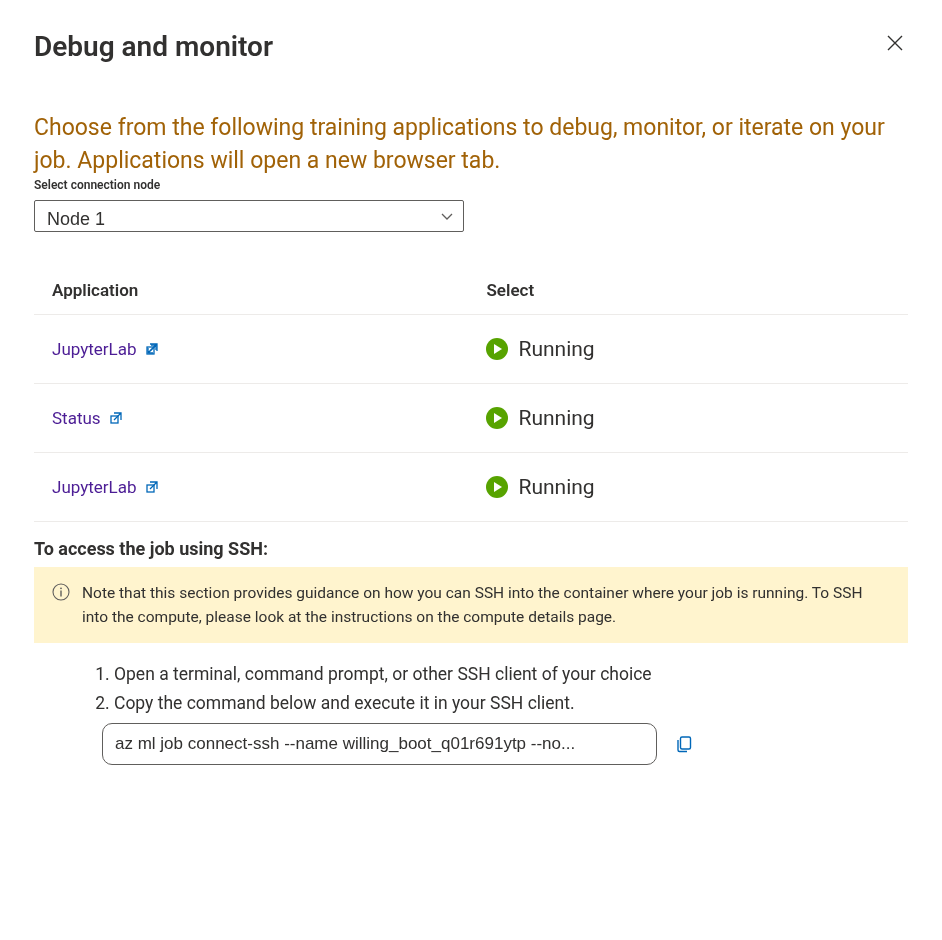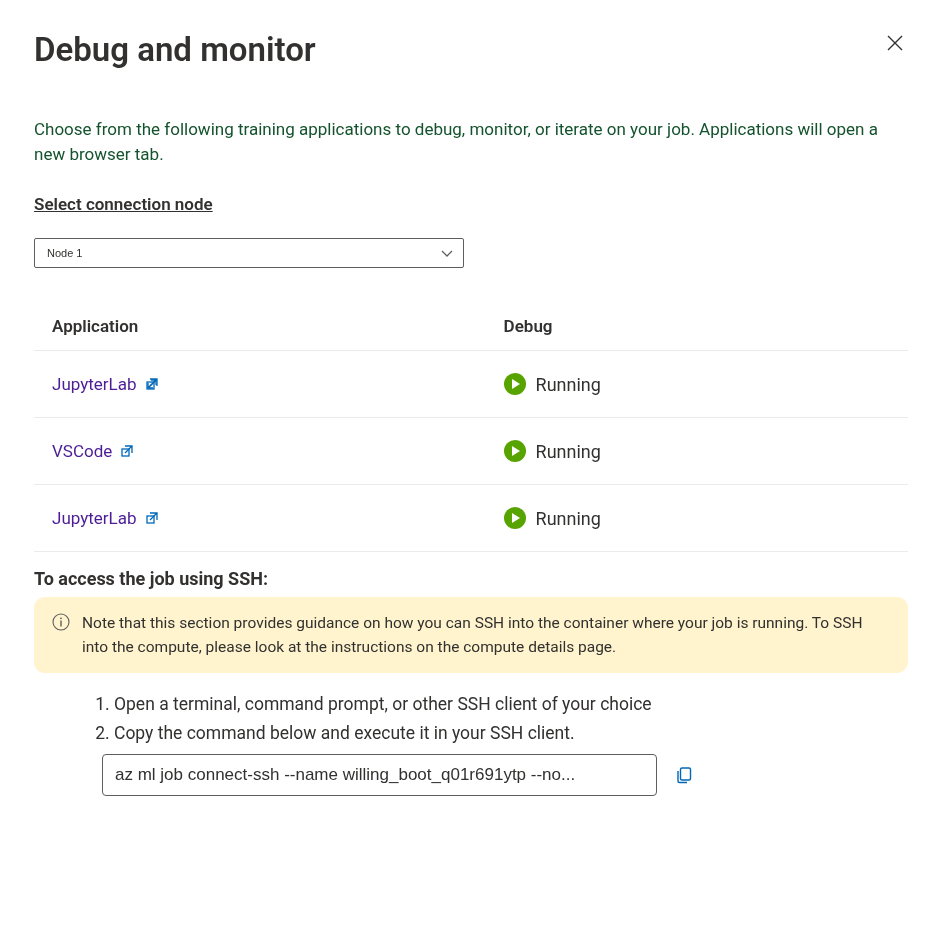--- a/index.html
+++ b/index.html
@@ -4,49 +4,49 @@
   <style>
     * { box-sizing: border-box; margin: 0; padding: 0; }
     body {
       font-family: "Segoe UI", -apple-system, BlinkMacSystemFont, Roboto, "Helvetica Neue", sans-serif;
       color: #323130;
       background: #fff;
       padding: 30px 34px;
       width: 942px;
     }
     .header-row { display: flex; justify-content: space-between; align-items: flex-start; margin-bottom: 48px; }
-    h1 { font-size: 33px; font-weight: 600; }
+    h1 { font-size: 28px; font-weight: 600; }
     .close-btn { background: none; border: none; cursor: pointer; font-size: 22px; color: #323130; padding: 4px; line-height: 1; }
-    .description { font-size: 17px; color: #14532d; line-height: 1.45; margin-bottom: 28px; }
-    .field-label { font-size: 17px; font-weight: 600; margin-bottom: 24px; display: block; text-decoration: underline; }
+    .description { font-size: 23px; color: #a16207; line-height: 1.45; }
+    .field-label { font-size: 12px; font-weight: 600; margin-bottom: 8px; display: block; }
     .select-wrap { position: relative; width: 430px; margin-bottom: 34px; }
     .select-wrap select {
-      width: 100%; padding: 8px 34px 8px 12px; font-size: 11px;
+      width: 100%; padding: 8px 34px 2px 12px; font-size: 18px;
       border: 1px solid #605e5c; border-radius: 2px; background: #fff;
       appearance: none; -webkit-appearance: none; cursor: pointer; color: #323130;
     }
     .select-chevron { position: absolute; right: 10px; top: 50%; transform: translateY(-50%); pointer-events: none; }
     .table { width: 100%; border-collapse: collapse; }
     .table th { text-align: left; font-size: 17px; font-weight: 600; padding: 14px 18px; border-bottom: 1px solid #edebe9; }
     .table td { font-size: 17px; padding: 22px 18px; border-bottom: 1px solid #edebe9; vertical-align: middle; }
     .app-link { color: #4c1d95; text-decoration: none; font-weight: 400; display: inline-flex; align-items: center; gap: 8px; }
     .status-cell { display: flex; align-items: center; gap: 10px; }
-    .status-text { font-size: 18px; }
+    .status-text { font-size: 21px; }
     .ssh-heading { font-size: 18px; font-weight: 700; margin: 16px 0 8px 0; }
     .info-bar {
       background: #fff4ce; padding: 14px 18px; display: flex; gap: 12px;
-      font-size: 15.5px; color: #323130; line-height: 1.55; margin-bottom: 18px; border-radius: 11px;
+      font-size: 15.5px; color: #323130; line-height: 1.55; margin-bottom: 18px;
     }
     .info-icon { flex: 0 0 auto; margin-top: 2px; }
     .steps { list-style: decimal; margin-left: 80px; font-size: 17.5px; line-height: 1.55; }
     .steps li { margin-bottom: 2px; }
     .cmd-row { display: flex; align-items: center; gap: 12px; margin-top: 6px; margin-left: 68px; }
     .cmd-input {
       width: 555px; padding: 10px 12px; font-size: 17px;
-      border: 1px solid #605e5c; border-radius: 4px; background: #fff;
+      border: 1px solid #605e5c; border-radius: 10px; background: #fff;
       white-space: nowrap; overflow: hidden; text-overflow: ellipsis; color: #323130;
     }
     .copy-btn { background: none; border: none; cursor: pointer; color: #0067b8; padding: 6px; }
     svg { display: block; }
   </style>
 </head>
 <body>
 
 <div class="header-row">
   <h1>Debug and monitor</h1>
@@ -68,21 +68,21 @@
     <svg width="14" height="14" viewBox="0 0 14 14">
         <path d="M2 5 L7 10 L12 5" stroke="#605e5c" stroke-width="1.3" fill="none"></path>
       </svg>
   </span>
 </div>
 
 <table class="table">
   <thead>
     <tr>
       <th>Application</th>
-      <th>Debug</th>
+      <th>Select</th>
     </tr>
   </thead>
   <tbody>
     <tr>
       <td>
         <a href="#" class="app-link">
           <span>JupyterLab</span>
           <svg width="14" height="14" viewBox="0 0 14 14">
               <path d="M3 3 H8 M3 3 V8 M3 3 L11 11 M11 6 V11 H6" stroke="#0067b8" stroke-width="1.3" fill="none" transform="rotate(-90 7 7)"></path>
               <path d="M5 2 H12 V9 M12 2 L5 9" stroke="#0067b8" stroke-width="1.3" fill="none"></path>
@@ -96,21 +96,21 @@
               <circle cx="11" cy="11" r="11" fill="#57a300"></circle>
               <path d="M8 6 L16 11 L8 16 Z" fill="#fff"></path>
             </svg>
           <span class="status-text">Running</span>
         </div>
       </td>
     </tr>
     <tr>
       <td>
         <a href="#" class="app-link">
-          <span>VSCode</span>
+          <span>Status</span>
           <svg width="14" height="14" viewBox="0 0 14 14">
               <path d="M5 2 H12 V9 M12 2 L5 9" stroke="#0067b8" stroke-width="1.3" fill="none"></path>
               <rect x="2" y="5" width="7" height="7" stroke="#0067b8" stroke-width="1.3" fill="none"></rect>
             </svg>
         </a>
       </td>
       <td>
         <div class="status-cell">
           <svg width="22" height="22" viewBox="0 0 22 22">
               <circle cx="11" cy="11" r="11" fill="#57a300"></circle>

